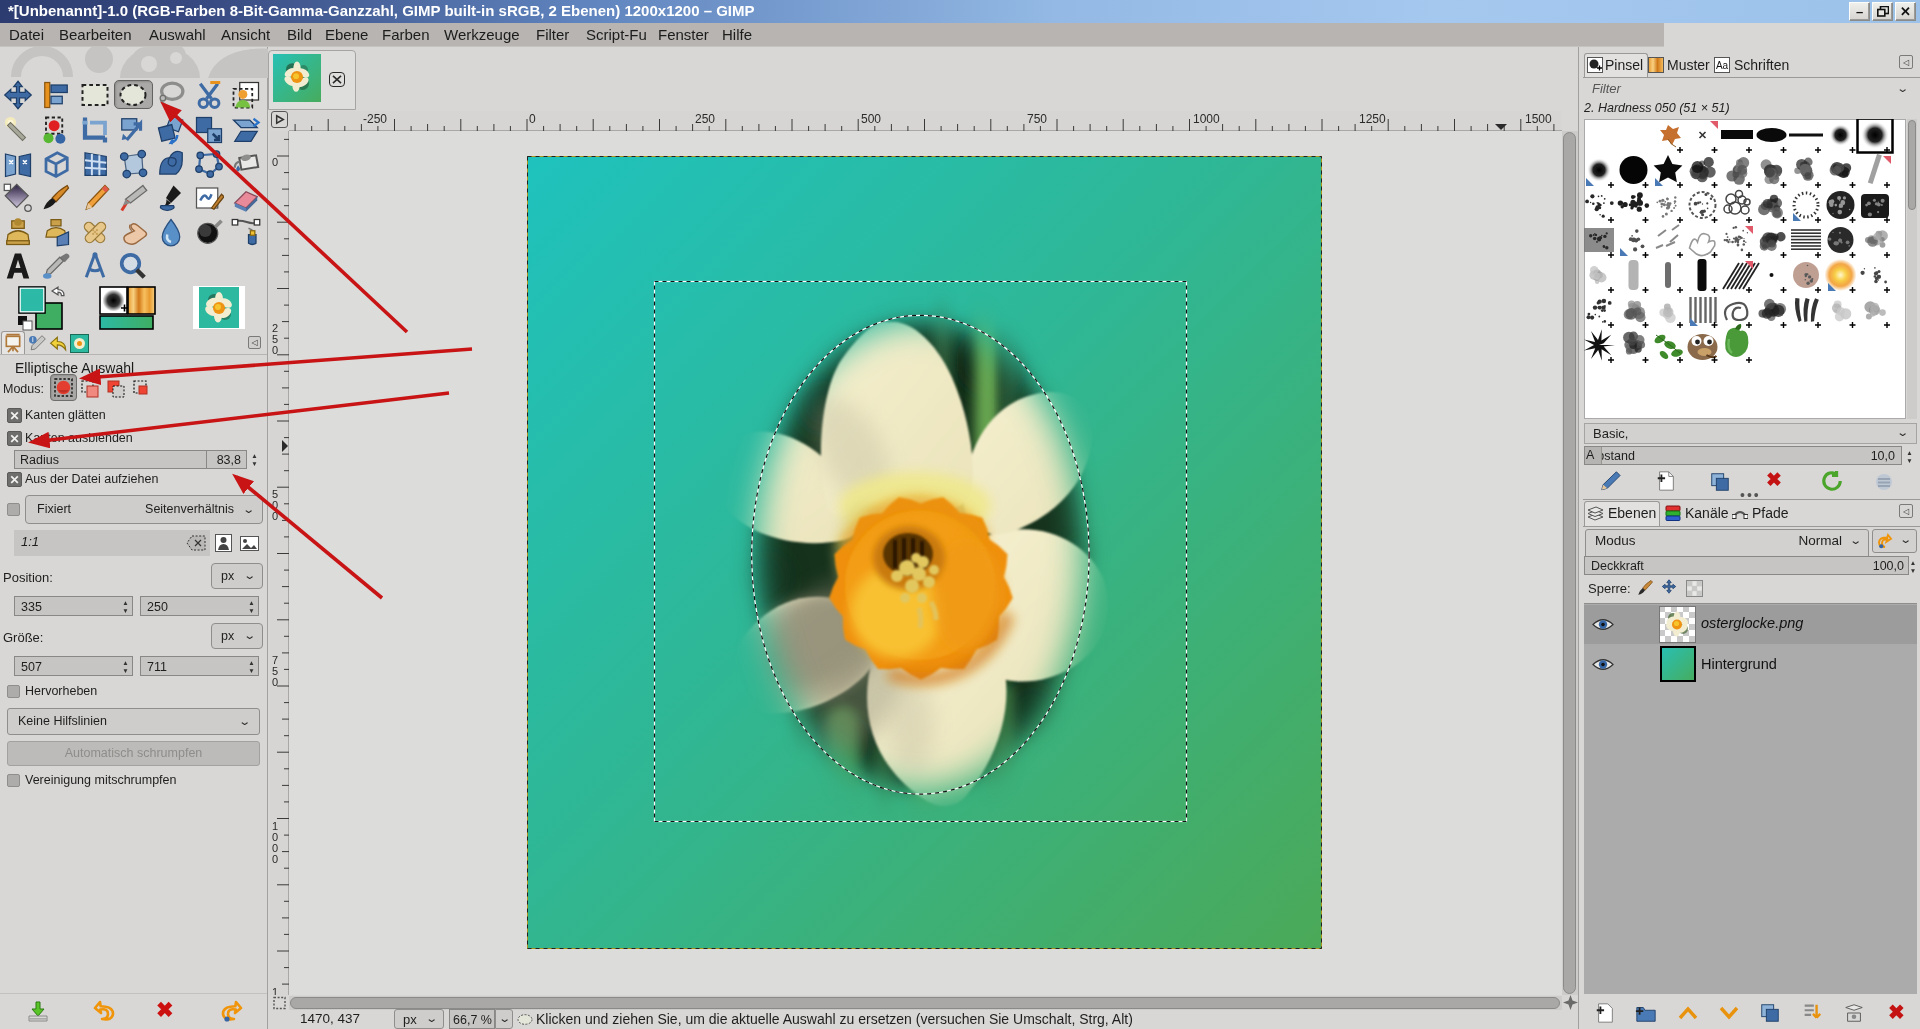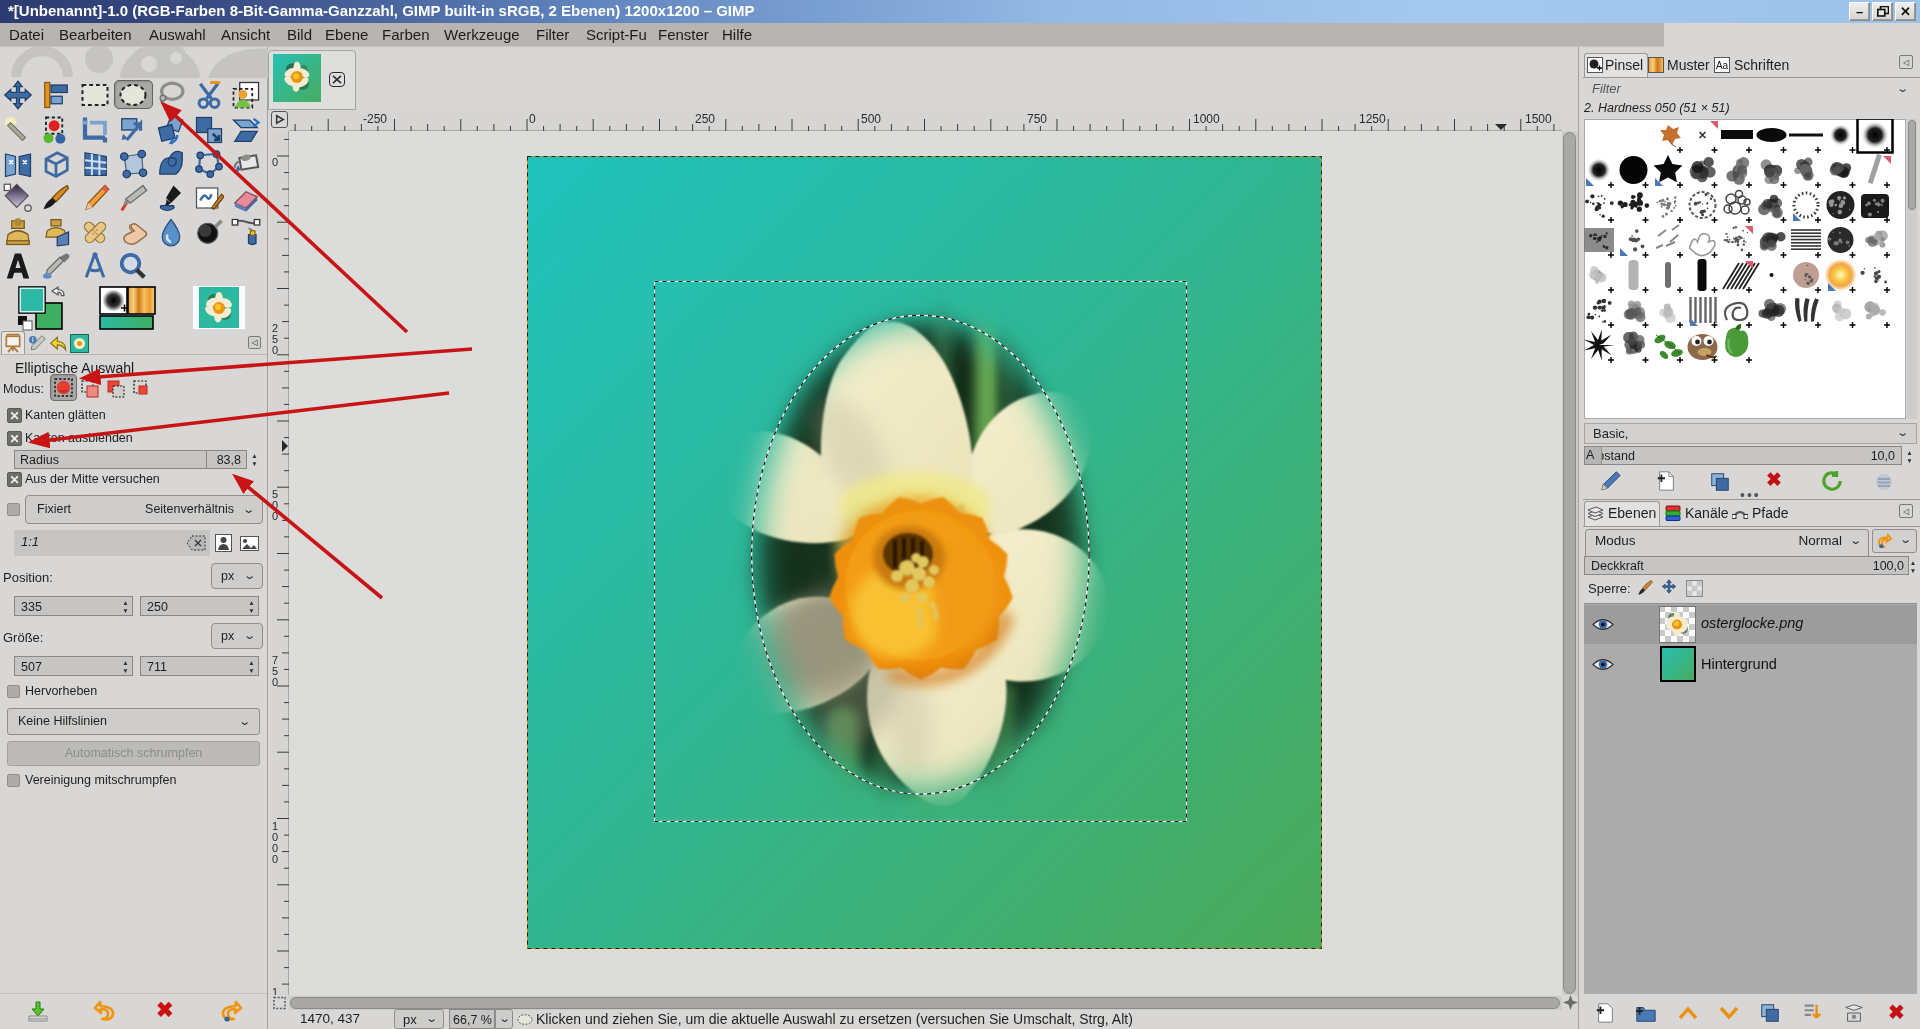--- a/index.html
+++ b/index.html
@@ -368,21 +368,21 @@
 <div class="olab" style="left:25px;top:408px;">Kanten glätten</div>
 <div class="chk" style="left:7px;top:431px;">✕</div>
 <div class="olab" style="left:25px;top:431px;">Kanten ausblenden</div>
 <div class="slider" style="left:14px;top:450px;width:233px;height:19px;">
     <span style="position:absolute;left:5px;top:2px;">Radius</span>
     <span style="position:absolute;right:5px;top:2px;">83,8</span>
     <span style="position:absolute;right:39px;top:0;width:1px;height:17px;background:#898886;"></span>
   </div>
 <div class="spin" style="left:248px;top:451px;">▲<br>▼</div>
 <div class="chk" style="left:7px;top:472px;">✕</div>
-<div class="olab" style="left:25px;top:472px;">Aus der Mitte versuchen</div>
+<div class="olab" style="left:25px;top:472px;">Aus der Datei aufziehen</div>
 <div class="chk off" style="left:7px;top:503px;width:13px;height:13px;"></div>
 <div class="combo" style="left:25px;top:495px;width:238px;height:29px;border-radius:4px;">
     <span style="position:absolute;left:11px;top:6px;">Fixiert</span>
     <span style="position:absolute;right:28px;top:6px;">Seitenverhältnis</span>
     <span class="chev" style="right:9px;top:7px;">⌄</span>
   </div>
 <div class="slider" style="left:14px;top:530px;width:196px;height:26px;border:none;background:#c6c5c3;">
     <span style="position:absolute;left:7px;top:4px;font-style:italic;font-size:13px;">1:1</span>
   </div>
 <svg class="abs" style="left:186px;top:535px;" width="20" height="16" viewBox="0 0 20 16">

